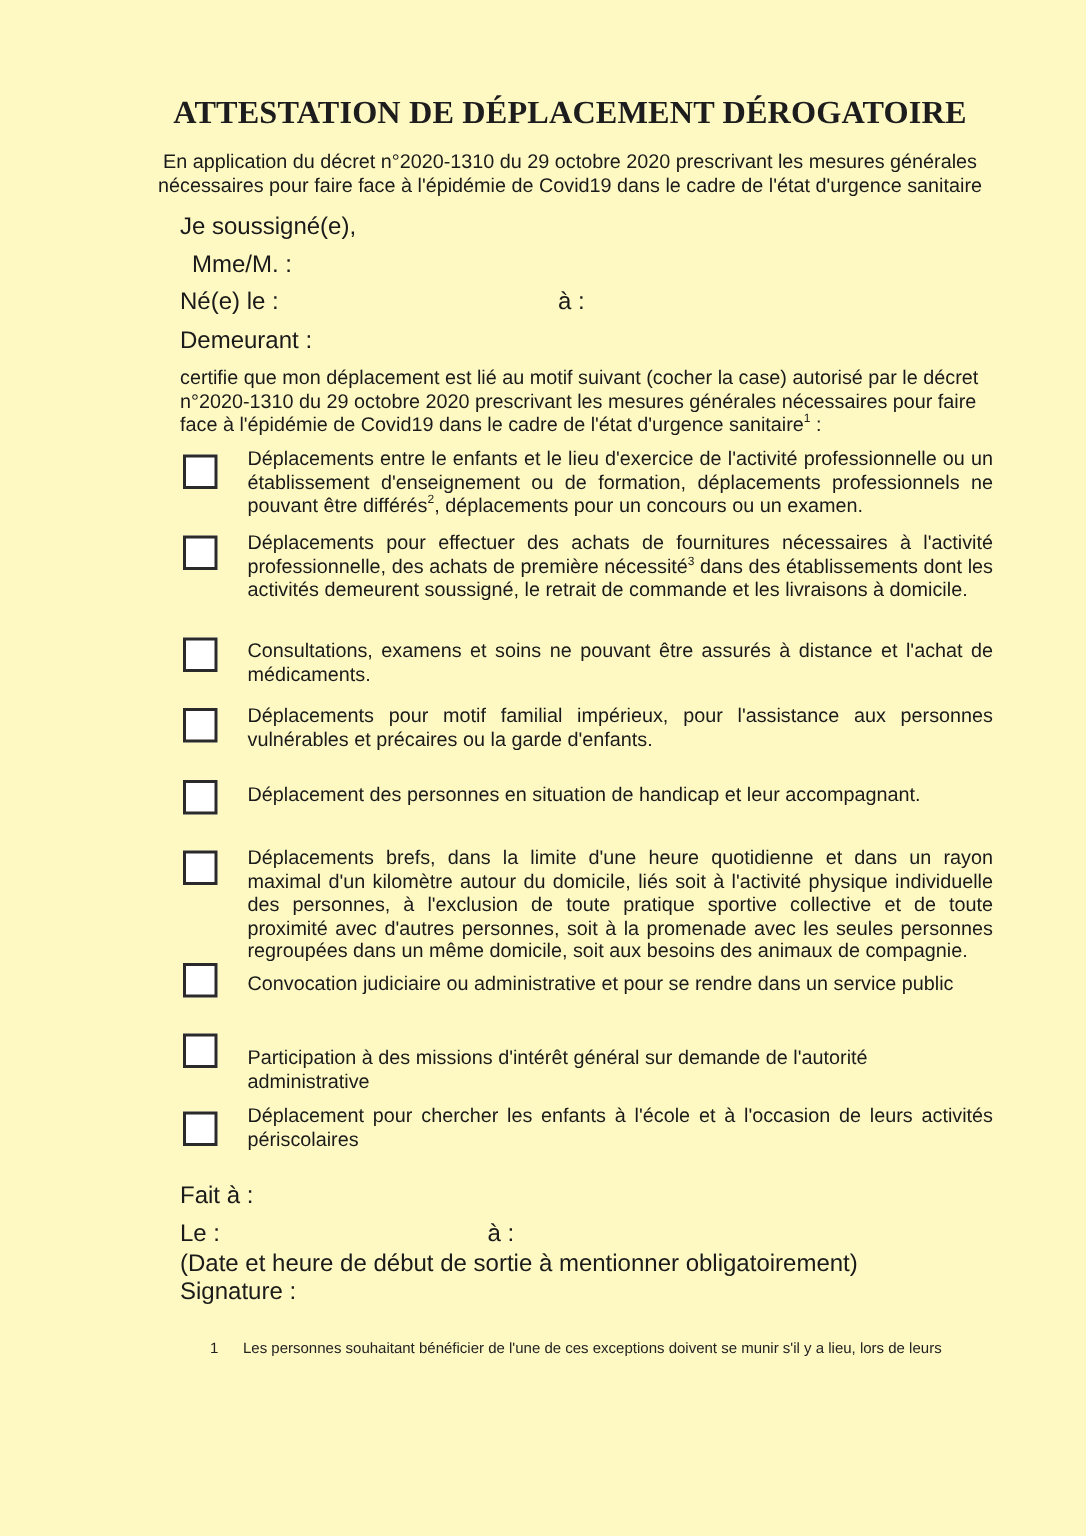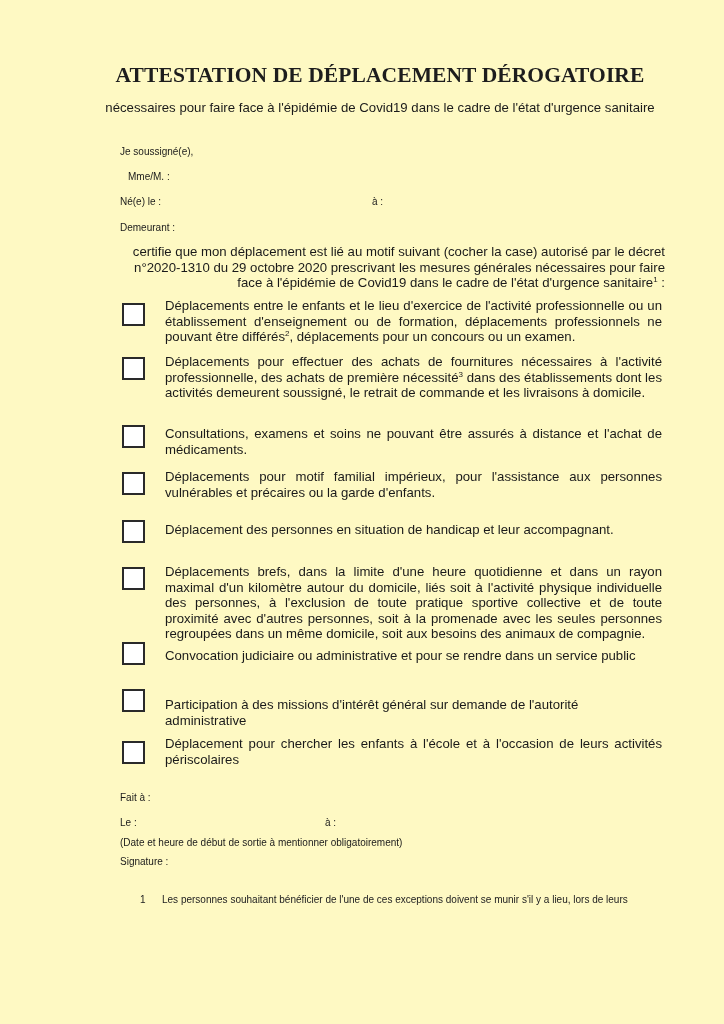--- a/index.html
+++ b/index.html
@@ -38,30 +38,30 @@
       left: 0; width: 724px;
       top: 100px;
       text-align: center;
       font-size: 13.2px;
       line-height: 16px;
       color: #1a1a1a;
       padding-left: 36px;
       box-sizing: border-box;
     }
     .field {
-      font-size: 10px;
+      font-size: 16px;
       line-height: 16px;
       white-space: nowrap;
     }
     .para {
       left: 120px;
       width: 545px;
       font-size: 13.2px;
       line-height: 15.6px;
-      text-align: right;
+      text-align: left;
     }
     .checkbox {
       left: 122px;
       width: 19px;
       height: 19px;
       border: 2px solid #2a2a2a;
       background: #ffffff;
       cursor: pointer;
     }
     .item-text {
@@ -85,20 +85,21 @@
       color: #222;
     }
   </style>
 </head>
 <body>
 
 <div class="page">
 
   <div class="abs title">ATTESTATION DE DÉPLACEMENT DÉROGATOIRE</div>
   <div class="abs subtitle">
+    <div>En application du décret n°2020-1310 du 29 octobre 2020 prescrivant les mesures générales</div>
     <div>nécessaires pour faire face à l'épidémie de Covid19 dans le cadre de l'état d'urgence sanitaire</div>
   </div>
 
   <div class="abs field" style="left:120px; top:144px;">Je soussigné(e),</div>
 
   <div class="abs field" style="left:128px; top:169px;">Mme/M. :</div>
   <div class="abs field" style="left:180px; top:169px; width:460px; height:16px;"></div>
 
   <div class="abs field" style="left:120px; top:194px;">Né(e) le :</div>
   <div class="abs field" style="left:185px; top:194px; width:180px; height:16px;"></div>

